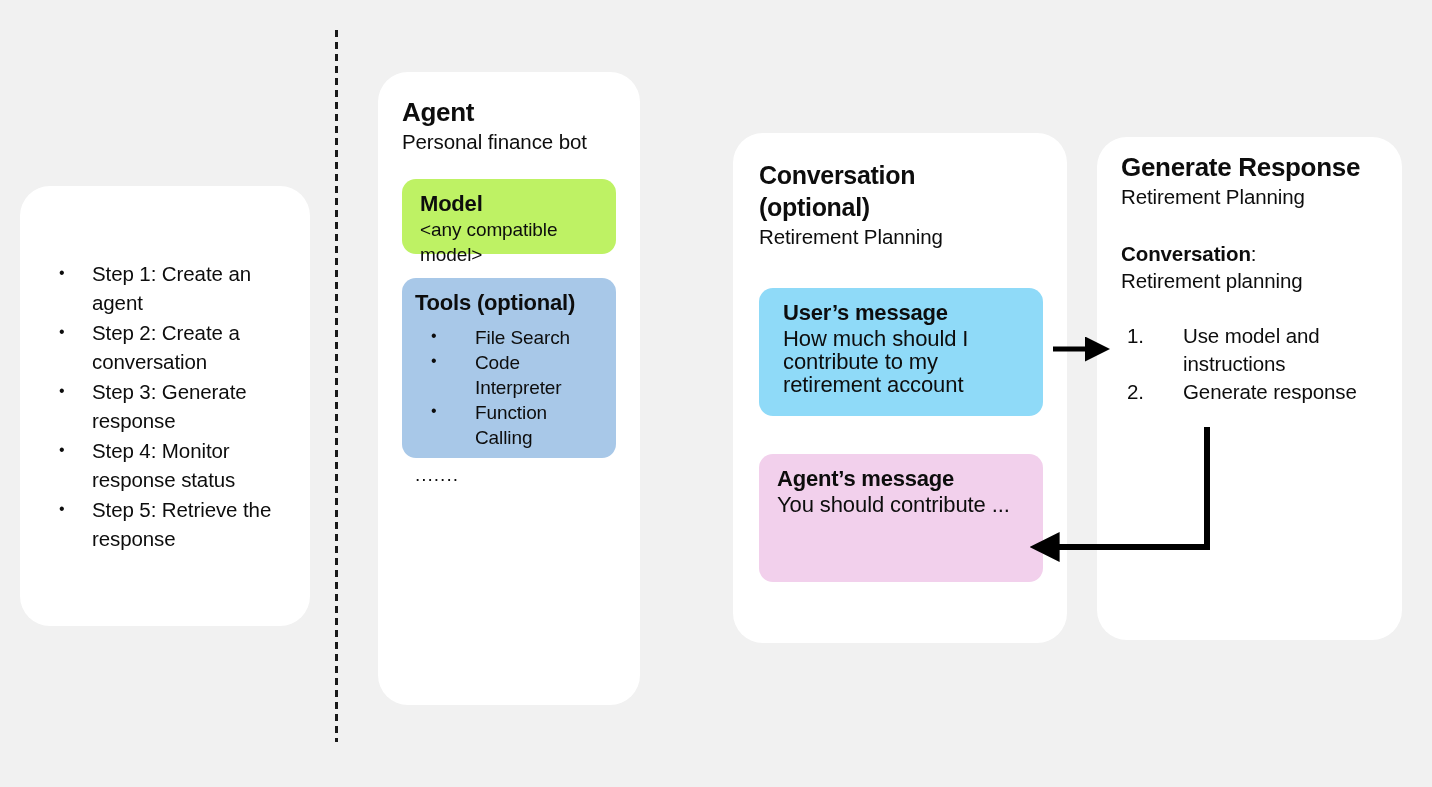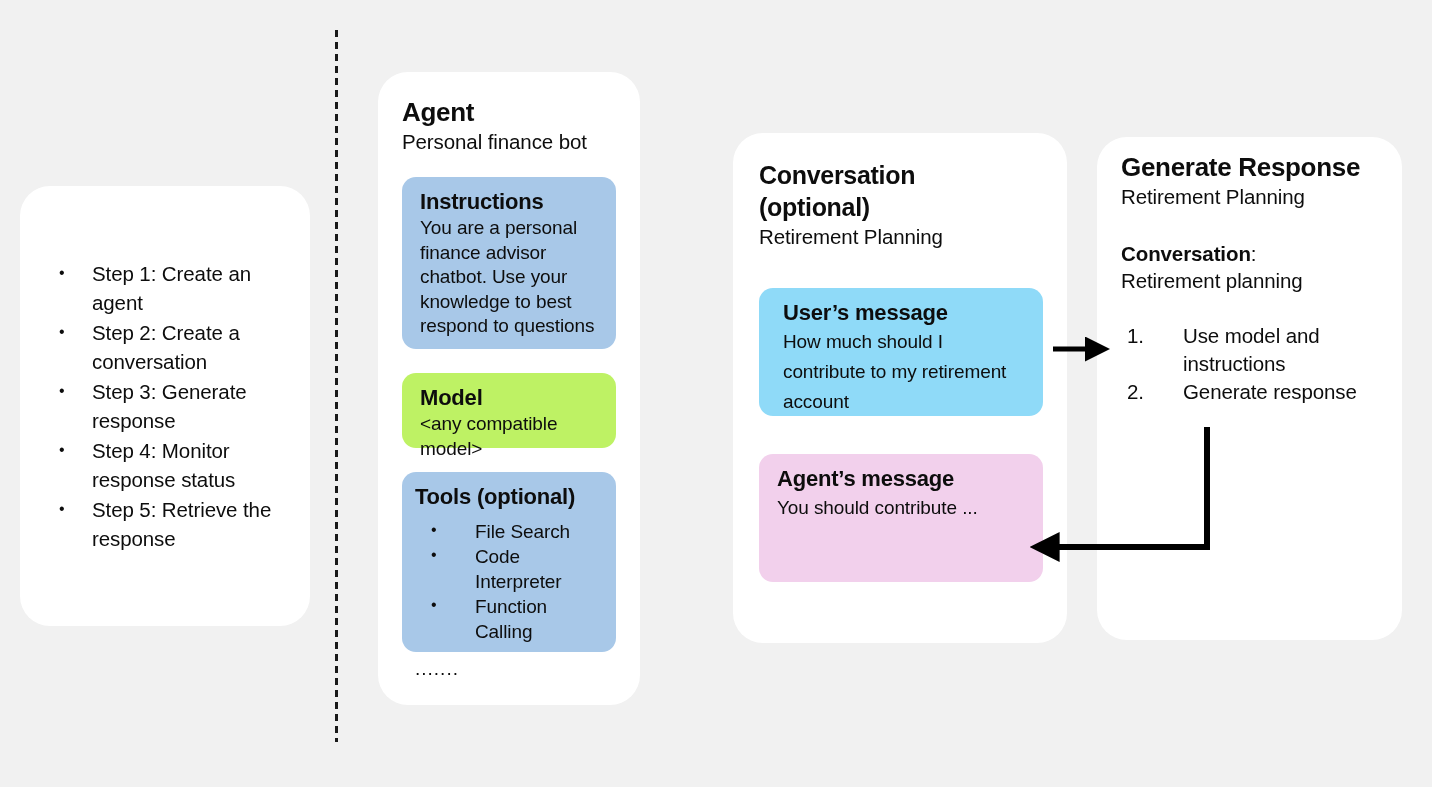--- a/index.html
+++ b/index.html
@@ -122,22 +122,22 @@
   .bubble { border-radius: 14px; padding: 10px 14px 12px 18px; }
   #user-bubble { margin-top: 38px; height: 128px; }
   #agent-bubble { margin-top: 38px; height: 128px; }
   .bubble-title {
     font-weight: bold;
     font-size: 22px;
     line-height: 29px;
     letter-spacing: -0.2px;
   }
   .bubble-text {
-    font-size: 19px;
-    line-height: 30px;
+    font-size: 22px;
+    line-height: 23px;
     letter-spacing: -0.1px;
   }
 
   
   .gen-conv-block { margin-top: 30px; font-size: 20.5px; line-height: 27px; letter-spacing: -0.1px; }
   .gen-conv-block b { font-weight: bold; }
 
   .gen-ordered { list-style: none; margin: 28px 0 0 0; padding: 0; }
   .gen-ordered li {
     position: relative;
@@ -165,24 +165,20 @@
       <li>Step 3: Generate response</li>
       <li>Step 4: Monitor response status</li>
       <li>Step 5: Retrieve the response</li>
     </ul>
   </div>
 
   <div class="card" id="agent-card" style="background: rgb(255, 255, 255);">
     <div class="card-title">Agent</div>
     <div class="card-sub">Personal finance bot</div>
 
-    <div class="panel" id="instructions-panel" style="background: rgb(168, 200, 232);">
-      <div class="panel-title">Instructions</div>
-      <div class="panel-text">You are a personal finance advisor chatbot. Use your knowledge to best respond to questions</div>
-    </div>
 
     <div class="panel" id="model-panel" style="background: #bef264;">
       <div class="panel-title">Model</div>
       <div class="panel-text">&lt;any compatible model&gt;</div>
     </div>
 
     <div class="panel" id="tools-panel" style="background: rgb(168, 200, 232); padding-left: 13px;">
       <div class="panel-title">Tools (optional)</div>
       <ul class="tools-list">
         <li>File Search</li>

